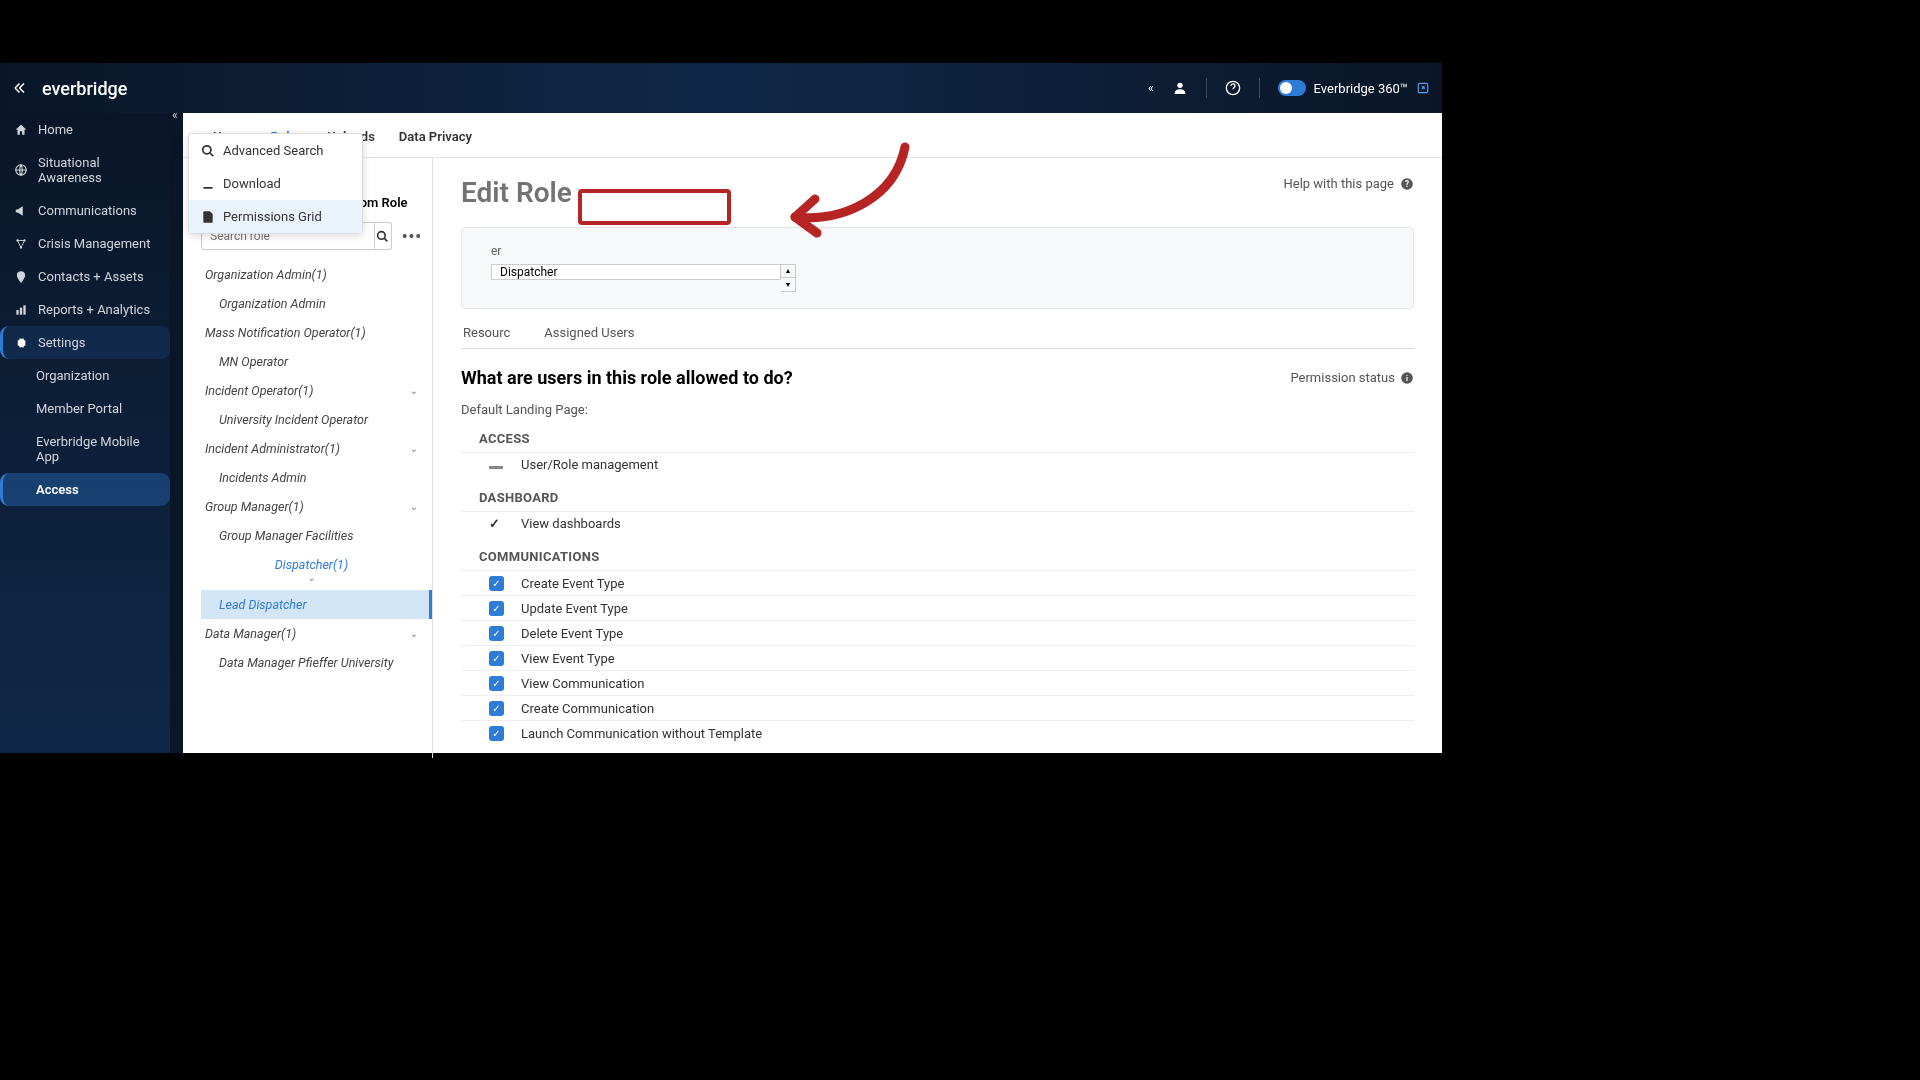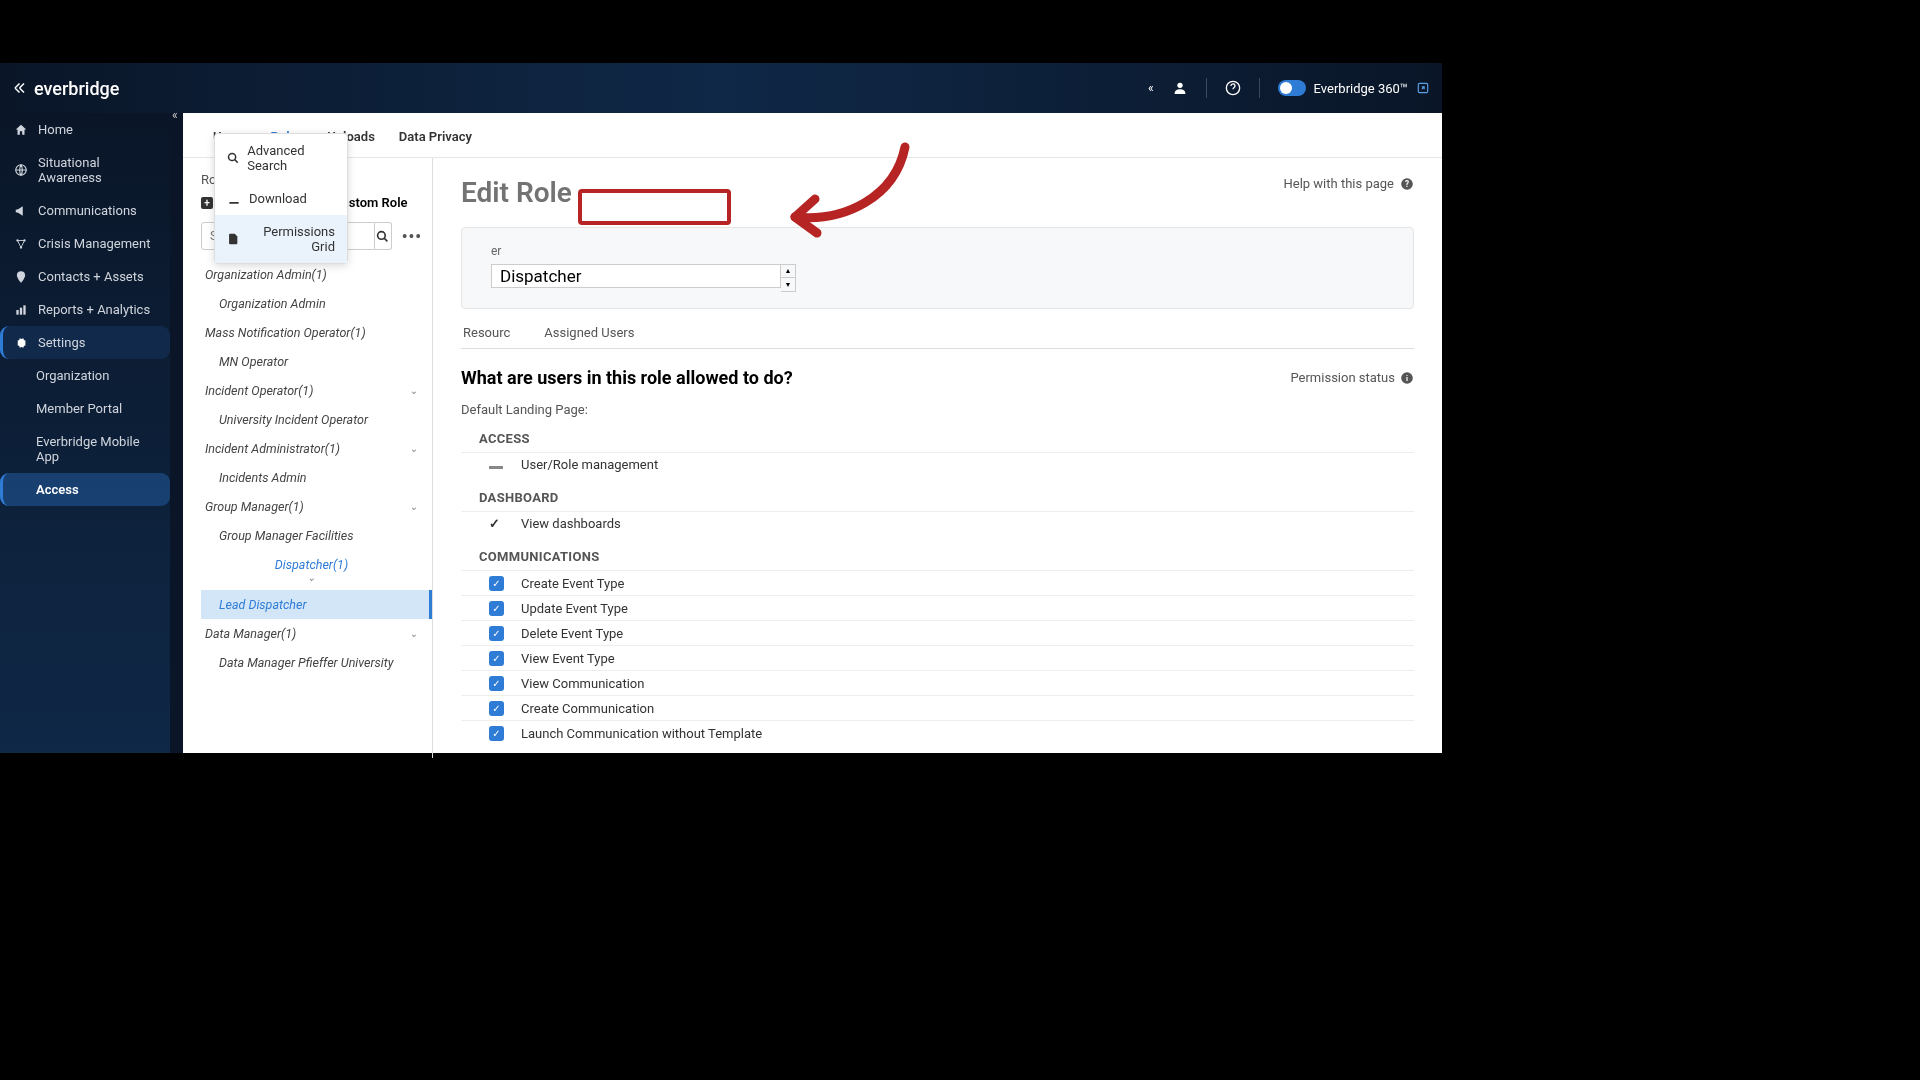--- a/index.html
+++ b/index.html
@@ -1,19 +1,19 @@
 <!DOCTYPE html>
 <html><head>
 <meta charset="utf-8">
 <style>
 * { margin: 0; padding: 0; box-sizing: border-box; font-family: -apple-system, BlinkMacSystemFont, "Segoe UI", Roboto, Arial, sans-serif; }
 body { background: #000; width: 1456px; height: 816px; overflow: hidden; }
 .viewport { position: absolute; top: 63px; left: 0; right: 0; bottom: 63px; width: 1442px; height: 690px; background: #0a1628; }
 .topbar { position: absolute; top: 0; left: 0; right: 0; height: 50px; background: linear-gradient(90deg, #0a1628 0%, #0f2847 50%, #0a1628 100%); display: flex; align-items: center; justify-content: space-between; padding: 0 12px; }
-.logo { display: flex; align-items: center; gap: 4px; color: #fff; font-size: 18px; font-weight: 500; }
+.logo { display: flex; align-items: center; gap: 12px; color: #fff; font-size: 18px; font-weight: 500; }
 .logo svg { width: 18px; height: 18px; }
 .topbar-right { display: flex; align-items: center; gap: 18px; color: #fff; }
 .topbar-right .divider { width: 1px; height: 20px; background: #3a4a5a; }
 .toggle-label { display: flex; align-items: center; gap: 8px; font-size: 13px; }
 .toggle { width: 28px; height: 16px; background: #2e7cd6; border-radius: 8px; position: relative; }
 .toggle::after { content: ''; position: absolute; width: 12px; height: 12px; background: #fff; border-radius: 50%; top: 2px; left: 2px; }
 .collapse-chevron { position: absolute; top: 45px; left: 172px; color: #ccc; font-size: 12px; cursor: pointer; }
 .sidebar { position: absolute; top: 50px; left: 0; width: 170px; bottom: 0; background: linear-gradient(180deg, #0a1628 0%, #0f2847 100%); }
 .sidebar-item { display: flex; align-items: center; gap: 10px; padding: 9px 14px; color: #d0d5dd; font-size: 13px; cursor: pointer; }
 .sidebar-item.sub { padding-left: 36px; }
@@ -33,33 +33,33 @@
 .role-action .plus { width: 12px; height: 12px; background: #333; color: #fff; display: inline-flex; align-items: center; justify-content: center; font-size: 10px; border-radius: 2px; }
 .search-row { display: flex; gap: 0; align-items: center; margin-bottom: 10px; }
 .search-input { flex: 1; border: 1px solid #ccc; padding: 5px 8px; font-size: 12px; border-radius: 3px 0 0 3px; height: 28px; }
 .search-btn { width: 32px; height: 28px; border: 1px solid #ccc; border-left: none; background: #fff; cursor: pointer; border-radius: 0 3px 3px 0; display: flex; align-items: center; justify-content: center; }
 .more-btn { margin-left: 10px; cursor: pointer; font-weight: bold; letter-spacing: 1px; color: #555; }
 .tree-item { font-size: 12.5px; color: #444; padding: 7px 4px; cursor: pointer; display: flex; align-items: center; justify-content: space-between; font-style: italic; }
 .tree-item.child { padding-left: 18px; }
 .tree-item.selected-group { color: #2e7cd6; flex-direction: column; }
 .tree-item.selected-child { background: #d3e6f8; color: #2e7cd6; border-right: 3px solid #2e7cd6; margin-right: -10px; padding-right: 10px; }
 .chev { font-size: 10px; color: #888; }
-.dropdown-menu { position: absolute; top: 70px; left: 188px; width: 134px; background: #fff; border: 1px solid #ddd; border-radius: 4px; box-shadow: 0 2px 8px rgba(0,0,0,0.15); z-index: 10; font-size: 13px; margin-left: 26px; }
+.dropdown-menu { position: absolute; top: 70px; left: 188px; width: 175px; background: #fff; border: 1px solid #ddd; border-radius: 4px; box-shadow: 0 2px 8px rgba(0,0,0,0.15); z-index: 10; font-size: 13px; }
 .dropdown-item { padding: 9px 12px; display: flex; align-items: center; gap: 8px; cursor: pointer; color: #333; }
 .dropdown-item.highlighted { background: #eaf3fc; text-align: right; }
 .dropdown-item .icn { width: 14px; height: 14px; }
 .red-highlight { position: absolute; border: 4px solid #b72424; border-radius: 4px; top: 126px; left: 578px; width: 153px; height: 36px; z-index: 20; pointer-events: none; }
 .red-arrow { position: absolute; top: 74px; left: 765px; z-index: 20; pointer-events: none; }
 .editor { flex: 1; padding: 18px 28px; overflow: auto; }
 .editor-header { display: flex; justify-content: space-between; align-items: flex-start; }
 .editor h1 { font-size: 28px; font-weight: 600; color: #737373; margin-bottom: 18px; }
 .help-link { font-size: 13px; color: #555; display: flex; align-items: center; gap: 6px; }
 .form-box { background: #f7f8f9; border: 1px solid #e5e5e5; border-radius: 4px; padding: 16px 29px; margin-bottom: 8px; }
 .form-label { font-size: 12px; color: #666; }
-.form-input { margin-top: 6px; width: 290px; height: 24px; border: 1px solid #ccc; padding: 4px 8px; font-size: 17px; background: #fff; position: relative; }
+.form-input { margin-top: 6px; width: 290px; height: 16px; border: 1px solid #ccc; padding: 4px 8px; font-size: 12px; background: #fff; position: relative; }
 .spinner-btns { display: inline-flex; flex-direction: column; border: 1px solid #ccc; border-left: none; height: 28px; vertical-align: top; }
 .spinner-btns span { width: 14px; height: 13px; font-size: 7px; display: flex; align-items: center; justify-content: center; border-bottom: 1px solid #ccc; cursor: pointer; }
 .spinner-btns span:last-child { border-bottom: none; }
 .subtabs { display: flex; gap: 30px; border-bottom: 1px solid #ddd; font-size: 13px; color: #555; margin-bottom: 18px; }
 .subtab { padding: 8px 2px; cursor: pointer; }
 .section-q { display: flex; justify-content: space-between; align-items: center; margin-bottom: 14px; }
 .section-q h2 { font-size: 18px; font-weight: 700; }
 .perm-status { font-size: 13px; color: #555; display: flex; align-items: center; gap: 5px; }
 .landing { font-size: 13px; color: #555; margin-bottom: 8px; }
 .perm-group-title { font-size: 13px; font-weight: 700; color: #555; margin: 14px 0 6px 18px; letter-spacing: 0.3px; }

